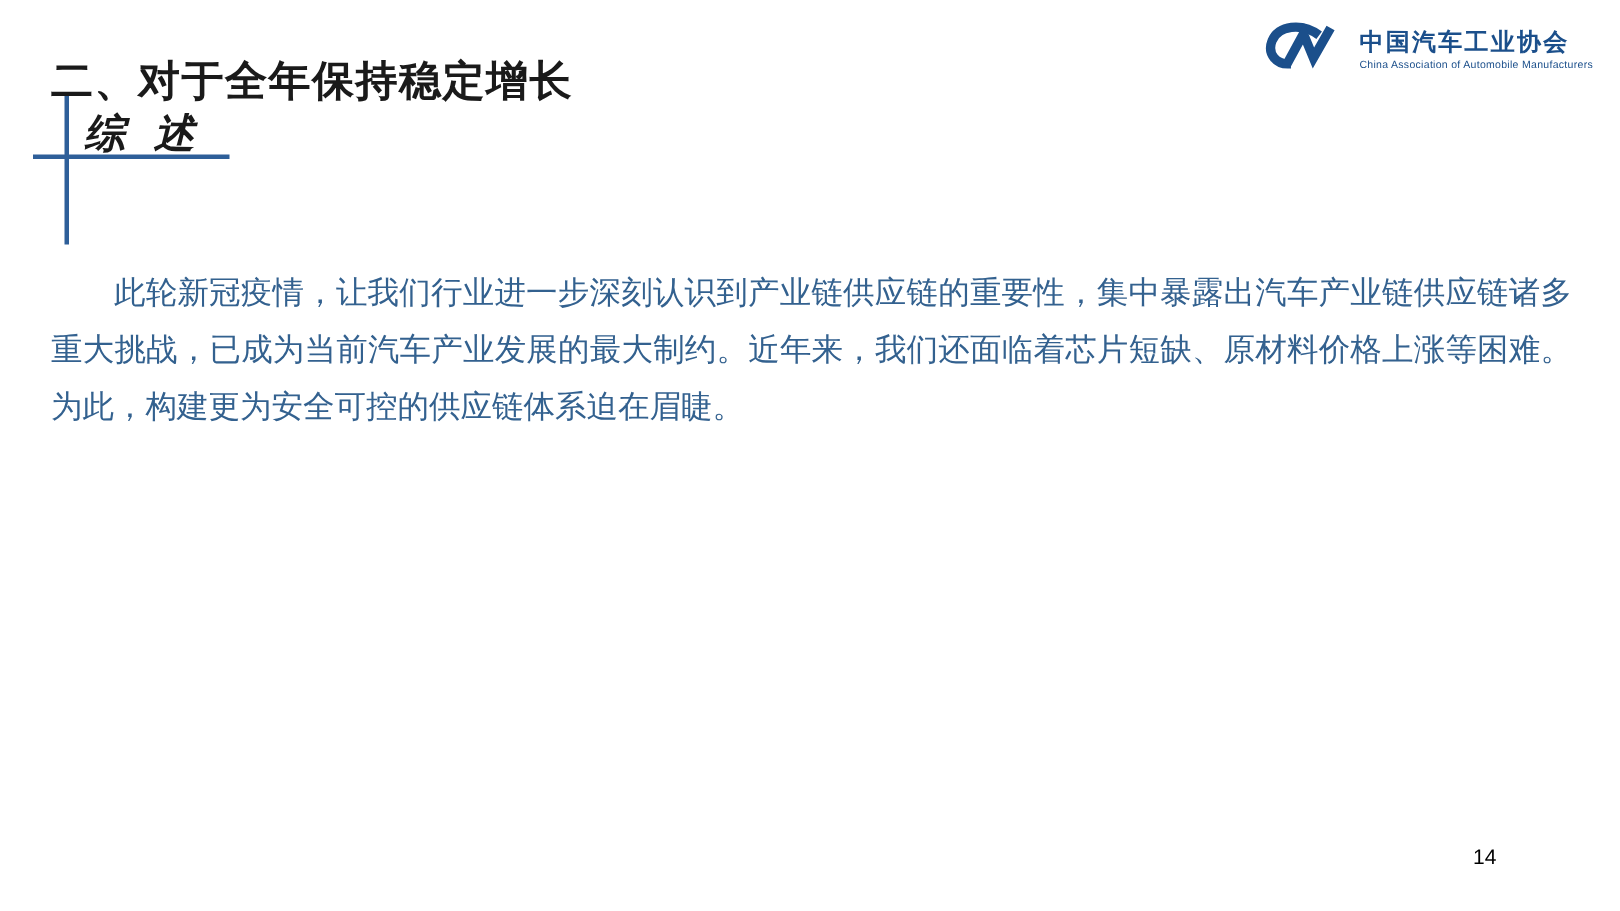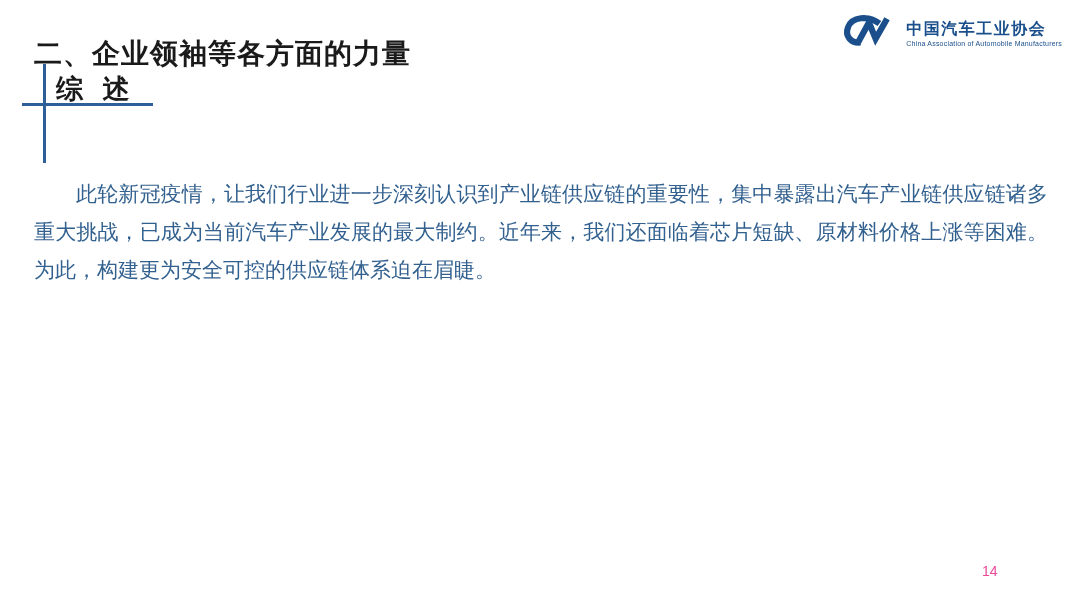--- a/index.html
+++ b/index.html
@@ -29,20 +29,21 @@
   .subtitle {
     position: absolute;
     left: 56px;
     top: 74px;
     font-size: 27px;
     font-weight: 700;
     color: #1a1a1a;
     letter-spacing: 6px;
     line-height: 30px;
     white-space: nowrap;
+    font-style: italic;
   }
   .h-line {
     position: absolute;
     left: 22px;
     top: 103px;
     width: 131px;
     height: 3px;
     background: #2e5f99;
   }
   .v-line {
@@ -85,37 +86,36 @@
     width: 1014px;
     color: #33618f;
     font-size: 21px;
     line-height: 38px;
     text-align: justify;
   }
   .body-text p.para {
     text-indent: 2em;
     margin: 0 0 11px 0;
     word-break: break-all;
-    font-family: Liberation Mono, monospace;
   }
   .page-number {
     position: absolute;
     left: 982px;
     top: 562px;
     font-size: 14px;
-    color: #ec4899;
+    color: #000000;
     line-height: 18px;
   }
 </style>
 </head>
 <body>
 
 <div class="slide">
 
-  <div class="section-title">二、企业领袖等各方面的力量</div>
+  <div class="section-title">二、对于全年保持稳定增长</div>
 
   <div class="subtitle">综 述</div>
 
   <div class="h-line"></div>
   <div class="v-line"></div>
 
   <div class="logo">
     <svg class="logo-mark" width="58" height="40" viewBox="0 0 60 42" xmlns="http://www.w3.org/2000/svg">
       <path d="M42 11 C30 2 13 4 9 15 C5.5 24 12 32 22 31" stroke="#1b4f8b" stroke-width="6.5" fill="none"></path>
       <path d="M19 32 L31 10 L38 27 L50 6" stroke="#1b4f8b" stroke-width="6.5" fill="none" stroke-linejoin="miter"></path>

